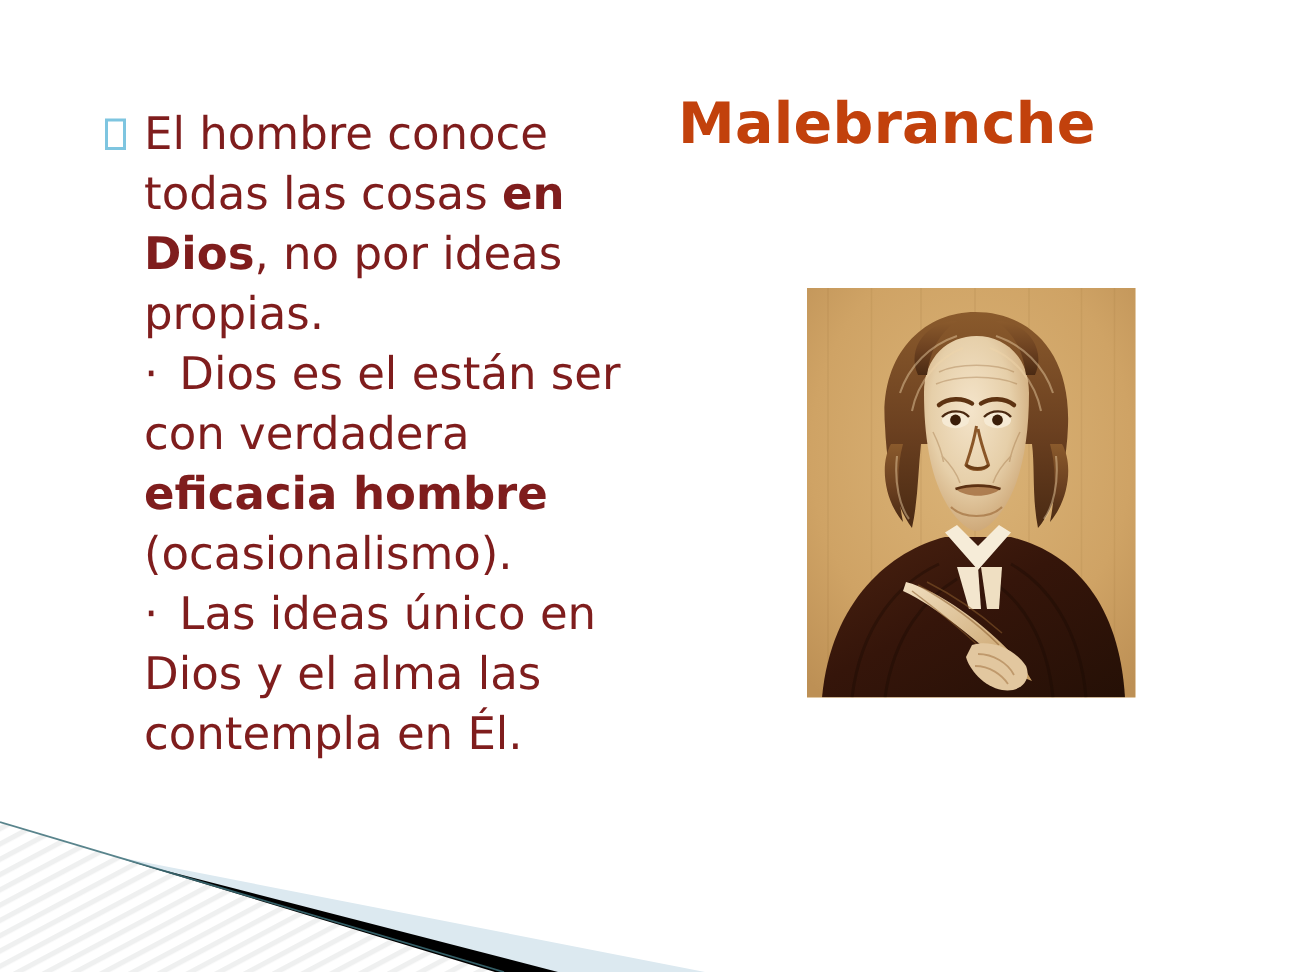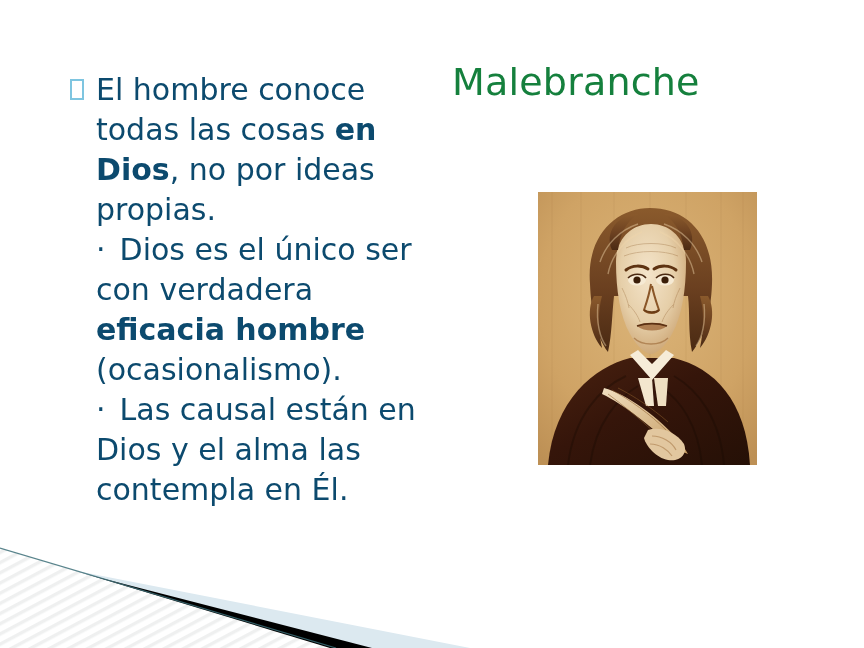--- a/index.html
+++ b/index.html
@@ -19,22 +19,22 @@
     overflow: hidden;
   }
 
   
   #slide-title {
     position: absolute;
     left: 452px;
     top: 58px;
     width: 360px;
     font-size: 38px;
-    font-weight: normal;
-    color: #15803d;
+    font-weight: bold;
+    color: #c2410c;
     letter-spacing: 0.2px;
     line-height: 48px;
     white-space: nowrap;
   }
 
   
   #body-block {
     position: absolute;
     left: 70px;
     top: 70px;
@@ -51,21 +51,21 @@
     margin-top: 9px;
     margin-right: 12px;
     border: 2px solid #7ec5e0;
     box-sizing: border-box;
     background: #ffffff;
   }
   #body-text {
     flex: 1 1 auto;
     font-size: 30px;
     line-height: 40px;
-    color: #0c4a6e;
+    color: #7f1d1d;
     text-align: left;
     word-spacing: 0px;
   }
   #body-text b { font-weight: bold; }
   .sub-dot {
     display: inline-block;
     width: 14px;
     text-align: left;
   }
 
@@ -95,21 +95,21 @@
 </head>
 <body>
 
 <div id="slide">
 
   <div id="slide-title">Malebranche</div>
 
   <div id="body-block">
     <div class="body-line-row">
       <span id="bullet-marker"></span>
-      <div id="body-text"><span>El hombre conoce todas las cosas </span><b>en Dios</b><span>, no por ideas propias.</span><br><span class="sub-dot">·</span><span> Dios es el único ser con verdadera </span><b>eficacia hombre</b><span> (ocasionalismo).</span><br><span class="sub-dot">·</span><span> Las causal están en Dios y el alma las contempla en Él.</span></div>
+      <div id="body-text"><span>El hombre conoce todas las cosas </span><b>en Dios</b><span>, no por ideas propias.</span><br><span class="sub-dot">·</span><span> Dios es el están ser con verdadera </span><b>eficacia hombre</b><span> (ocasionalismo).</span><br><span class="sub-dot">·</span><span> Las ideas único en Dios y el alma las contempla en Él.</span></div>
     </div>
   </div>
 
   <div id="portrait">
     <svg width="219" height="273" viewBox="0 0 219 273" xmlns="http://www.w3.org/2000/svg" role="img">
       <defs>
         <radialGradient id="bgGrad" cx="50%" cy="40%" r="75%">
           <stop offset="0%" stop-color="#dbb478"></stop>
           <stop offset="65%" stop-color="#cfa365"></stop>
           <stop offset="100%" stop-color="#bd9055"></stop>

